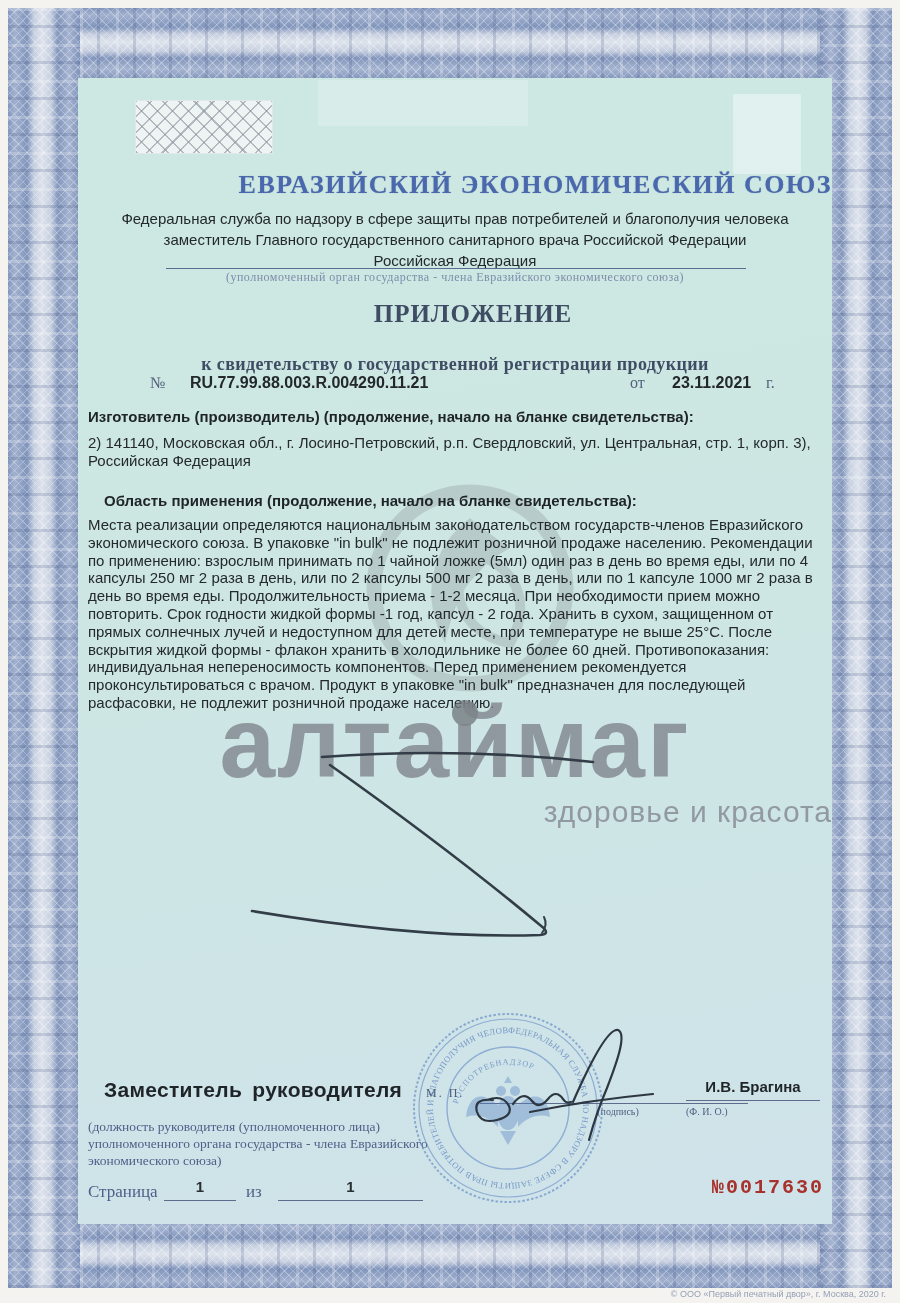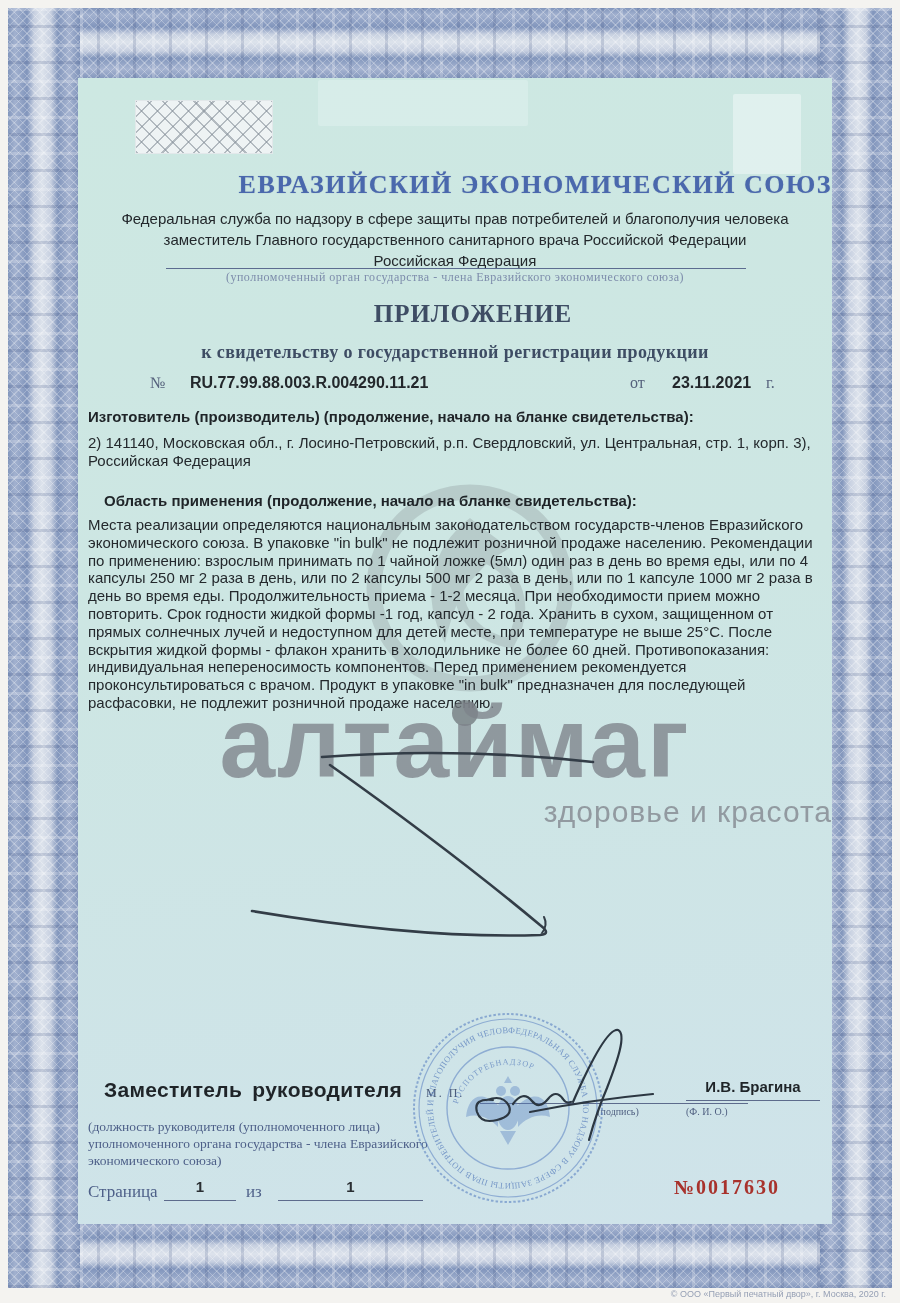--- a/index.html
+++ b/index.html
@@ -40,21 +40,21 @@
       repeating-linear-gradient(-45deg, rgba(130,140,150,.55) 0 1.5px, rgba(0,0,0,0) 1.5px 11px);}
 
   .union-title{top:92px;font-family:"Liberation Serif",serif;font-weight:bold;font-size:26px;
     color:#4a68ad;letter-spacing:1.5px;text-shadow:0 0 1px rgba(40,60,120,.35);text-align:right;}
   .hdr-line{font-size:15px;color:#23282c;line-height:21px;}
   .hdr1{top:130px;} .hdr2{top:151px;} .hdr3{top:172px;}
   .hdr-rule{top:190px;left:88px;right:86px;border-bottom:1.5px solid #5c6c90;height:0;}
   .hdr-note{top:192px;font-family:"Liberation Serif",serif;font-size:12px;color:#7d8cab;letter-spacing:.5px;filter:blur(.3px);}
 
   .doc-title{top:222px;font-family:"Liberation Serif",serif;font-weight:bold;font-size:25px;color:#3e4d64;letter-spacing:1px;margin-left:36px;}
-  .doc-sub{top:264px;font-family:"Liberation Serif",serif;font-weight:bold;font-size:18px;color:#3e4d64;letter-spacing:.4px;}
+  .doc-sub{top:276px;font-family:"Liberation Serif",serif;font-weight:bold;font-size:18px;color:#3e4d64;letter-spacing:.4px;}
 
   .numrow{top:296px;height:22px;font-size:16px;color:#23282c;}
   .numrow .lbl{font-family:"Liberation Serif",serif;color:#55617c;}
   .numrow .val{font-weight:bold;}
 
   .sec-head{font-weight:bold;font-size:15px;color:#1f2428;}
   .body-text{font-size:15px;line-height:17.8px;color:#24292d;}
 
   .mfr-head{left:10px;top:330px;}
   .mfr-text{left:10px;top:356px;width:740px;}
@@ -76,21 +76,21 @@
   .fio{left:600px;top:1000px;width:150px;text-align:center;font-weight:bold;font-size:15px;color:#1f2428;}
   .fio-line{left:608px;top:1001px;width:134px;height:21px;border-bottom:1.2px solid #5d6b8c;}
   .fio-caption{left:608px;top:1028px;width:134px;text-align:left;font-family:"Liberation Serif",serif;font-size:10px;color:#4f5f80;}
   .pos-note{left:10px;top:1040px;width:340px;font-family:"Liberation Serif",serif;font-size:13.5px;line-height:17px;color:#4d5f88;}
 
   .page-row{top:1100px;font-family:"Liberation Serif",serif;font-size:17px;color:#4d5f88;}
   .pg-lbl{left:10px;top:1104px;}
   .pg-line1{left:86px;top:1100px;width:72px;height:22px;border-bottom:1.2px solid #5d6b8c;text-align:center;color:#2a2f33;font-family:"Liberation Sans",sans-serif;font-size:15px;font-weight:bold;}
   .pg-of{left:168px;top:1104px;}
   .pg-line2{left:200px;top:1100px;width:145px;height:22px;border-bottom:1.2px solid #5d6b8c;text-align:center;color:#2a2f33;font-family:"Liberation Sans",sans-serif;font-size:15px;font-weight:bold;}
-  .form-no{left:596px;top:1098px;width:150px;text-align:left;font-family:Liberation Serif, serif;font-weight:bold;font-size:20px;letter-spacing:2px;color:#a8322c;}
+  .form-no{left:596px;top:1098px;width:150px;text-align:right;font-family:Liberation Mono, monospace;font-weight:bold;font-size:20px;letter-spacing:2px;color:#a8322c;}
 
   .stamp{left:330px;top:927px;width:200px;height:205px;z-index:5;opacity:.8;filter:blur(.35px);}
   .hand-sig{left:377px;top:922px;width:220px;height:160px;z-index:7;}
 
   .copyright{position:absolute;right:14px;top:1289px;z-index:3;font-size:9px;color:#96a0b5;}
 </style>
 </head>
 <body>
 
 <div class="page">

